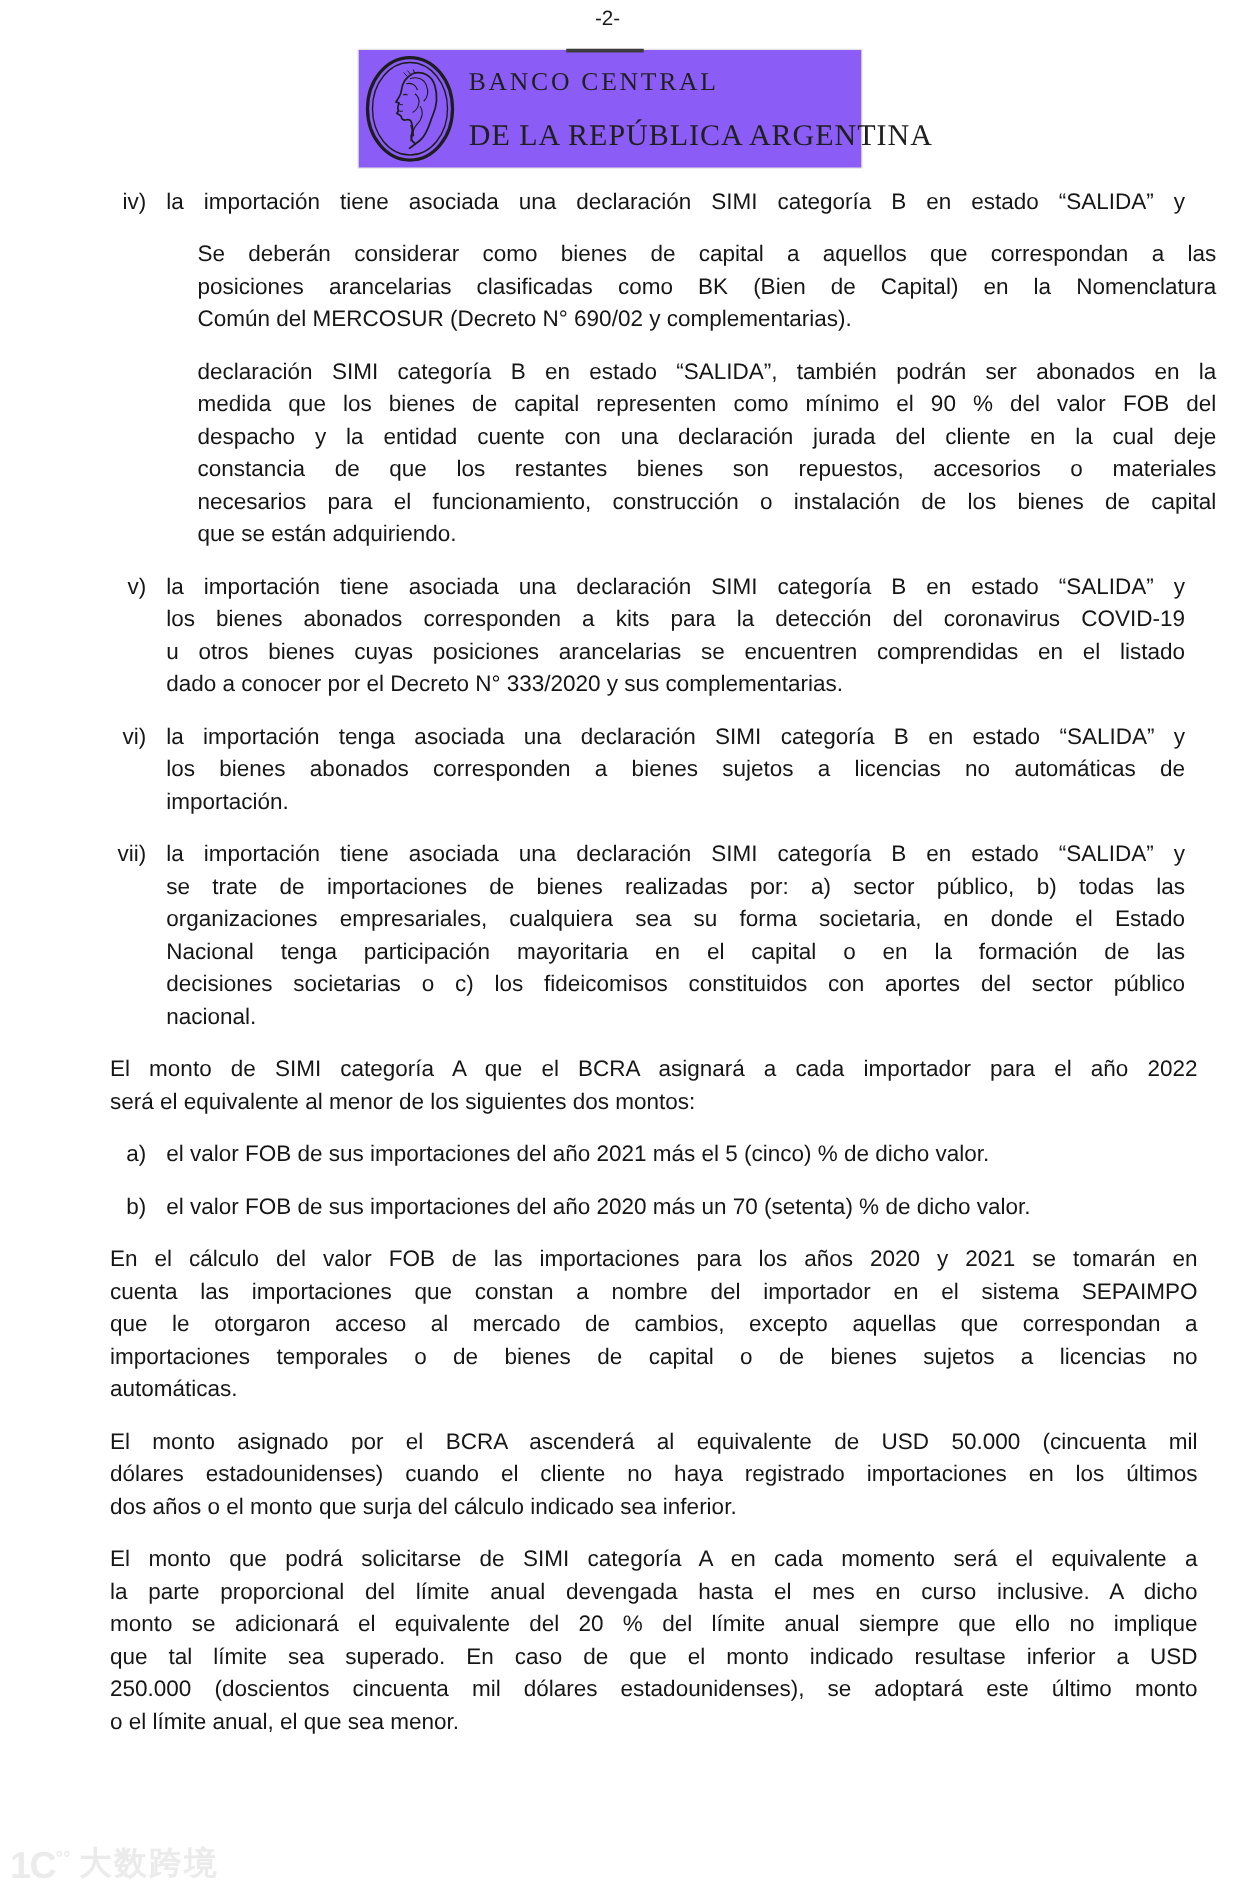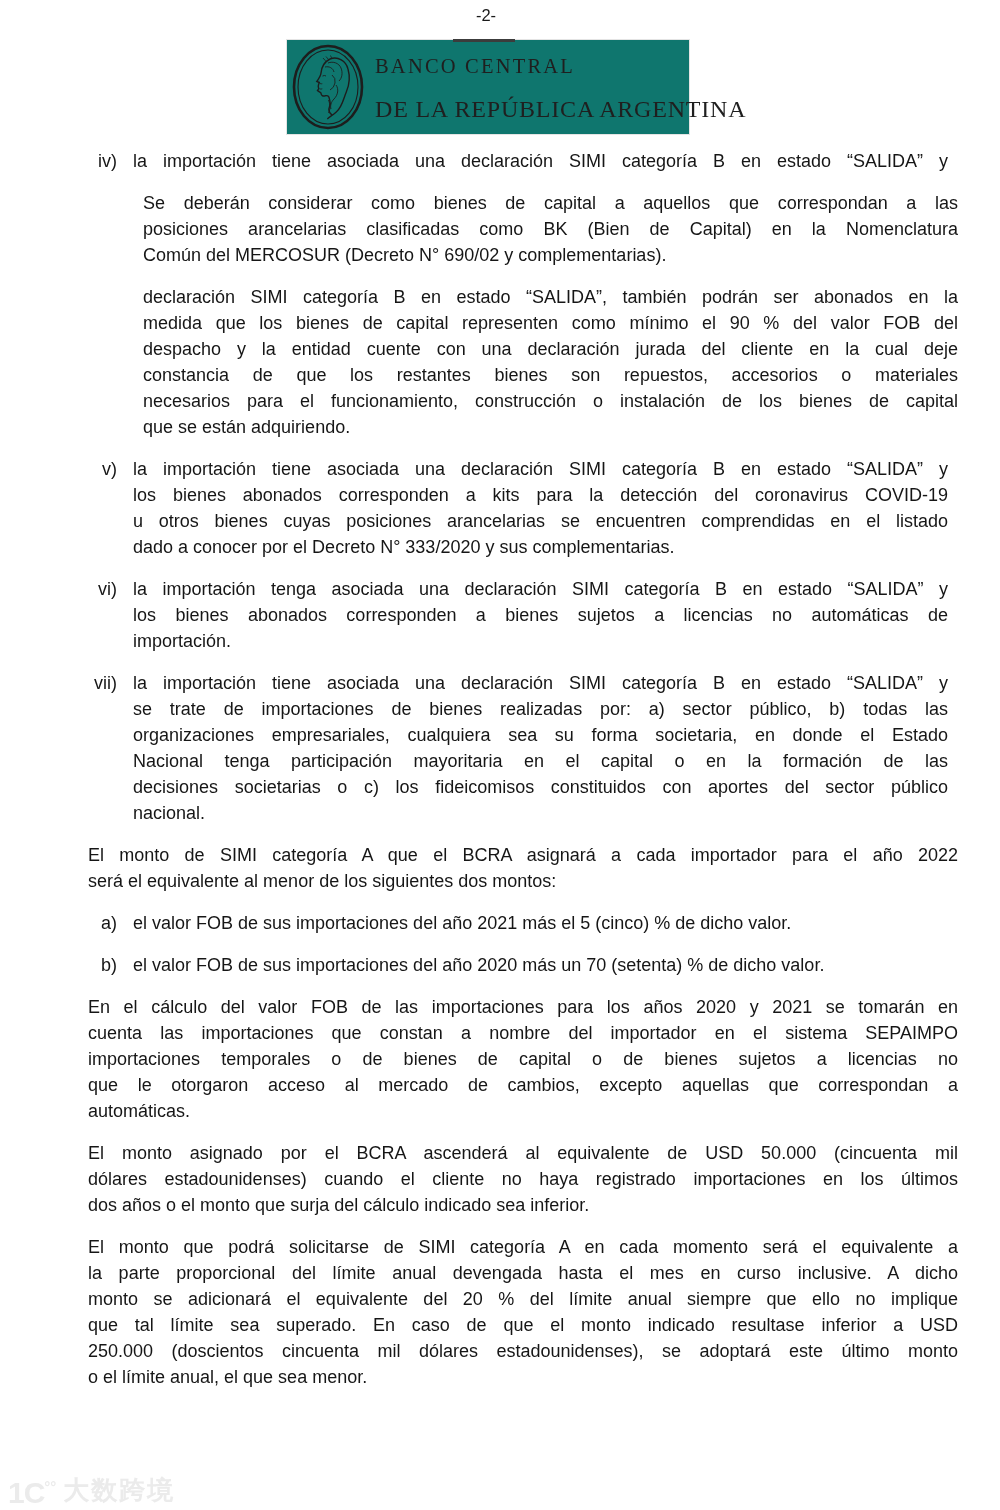--- a/index.html
+++ b/index.html
@@ -14,21 +14,21 @@
 
   
   .page-number {
     position: absolute; top: 6px; left: 0; width: 972px;
     text-align: center; font-size: 16.5px; color: #1a1a1a;
   }
 
   
   .logo-block {
     position: absolute; left: 287px; top: 40px; width: 402px; height: 94px;
-    background: #0f766e;
+    background: #8b5cf6;
     box-shadow: 0 0 0 1px #e4e4e4;
   }
   .logo-glitch {
     position: absolute; top: -1px; left: 166px; width: 62px; height: 3px;
     background: #3c3c3c;
   }
   .emblem { position: absolute; left: 5px; top: 4px; width: 72px; height: 86px; }
   .logo-text {
     position: absolute; left: 88px; top: 15px;
     font-family: "Liberation Serif", serif; color: #1f1f1f;
@@ -38,21 +38,21 @@
 
   
   .doc-content {
     position: absolute; left: 88px; top: 148px; width: 870px;
     font-size: 18px; line-height: 26px;
   }
   .block { margin-bottom: 16px; }
   .list-item { display: flex; }
   .list-marker { flex: none; width: 29px; text-align: right; }
   .list-text { flex: none; margin-left: 16px; width: 815px; }
-  .sub-paragraph { margin-left: 55px; width: 815px; }
+  .sub-paragraph { margin-left: 70px; width: 815px; }
   .paragraph { width: 870px; }
 
   
   .jline { text-align: justify; text-align-last: justify; -moz-text-align-last: justify; }
   .jline.last { text-align-last: left; -moz-text-align-last: left; }
 
   
   .watermark {
     position: absolute; left: 8px; top: 1472px;
     display: flex; align-items: center; gap: 7px;
@@ -162,22 +162,22 @@
   <div class="block list-item">
     <div class="list-marker">b)</div>
     <div class="list-text">
         <div class="jline last">el valor FOB de sus importaciones del año 2020 más un 70 (setenta) % de dicho valor.</div>
       </div>
   </div>
 
   <div class="block paragraph">
       <div class="jline">En el cálculo del valor FOB de las importaciones para los años 2020 y 2021 se tomarán en</div>
       <div class="jline">cuenta las importaciones que constan a nombre del importador en el sistema SEPAIMPO</div>
+      <div class="jline">que le otorgaron acceso al mercado de cambios, excepto aquellas que correspondan a</div>
       <div class="jline">importaciones temporales o de bienes de capital o de bienes sujetos a licencias no</div>
-      <div class="jline">que le otorgaron acceso al mercado de cambios, excepto aquellas que correspondan a</div>
       <div class="jline last">automáticas.</div>
     </div>
 
   <div class="block paragraph">
       <div class="jline">El monto asignado por el BCRA ascenderá al equivalente de USD 50.000 (cincuenta mil</div>
       <div class="jline">dólares estadounidenses) cuando el cliente no haya registrado importaciones en los últimos</div>
       <div class="jline last">dos años o el monto que surja del cálculo indicado sea inferior.</div>
     </div>
 
   <div class="block paragraph">

